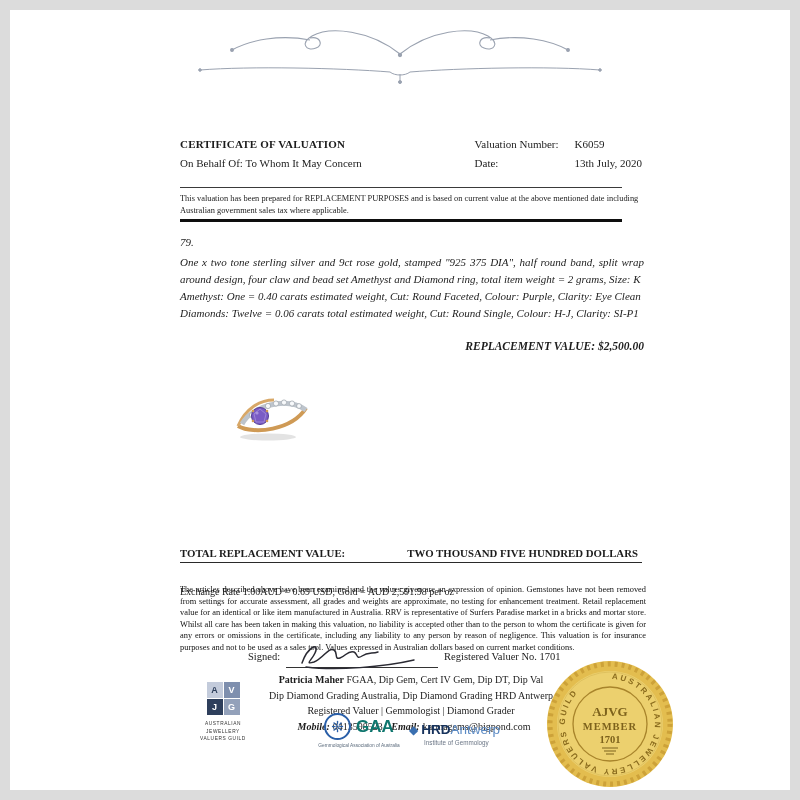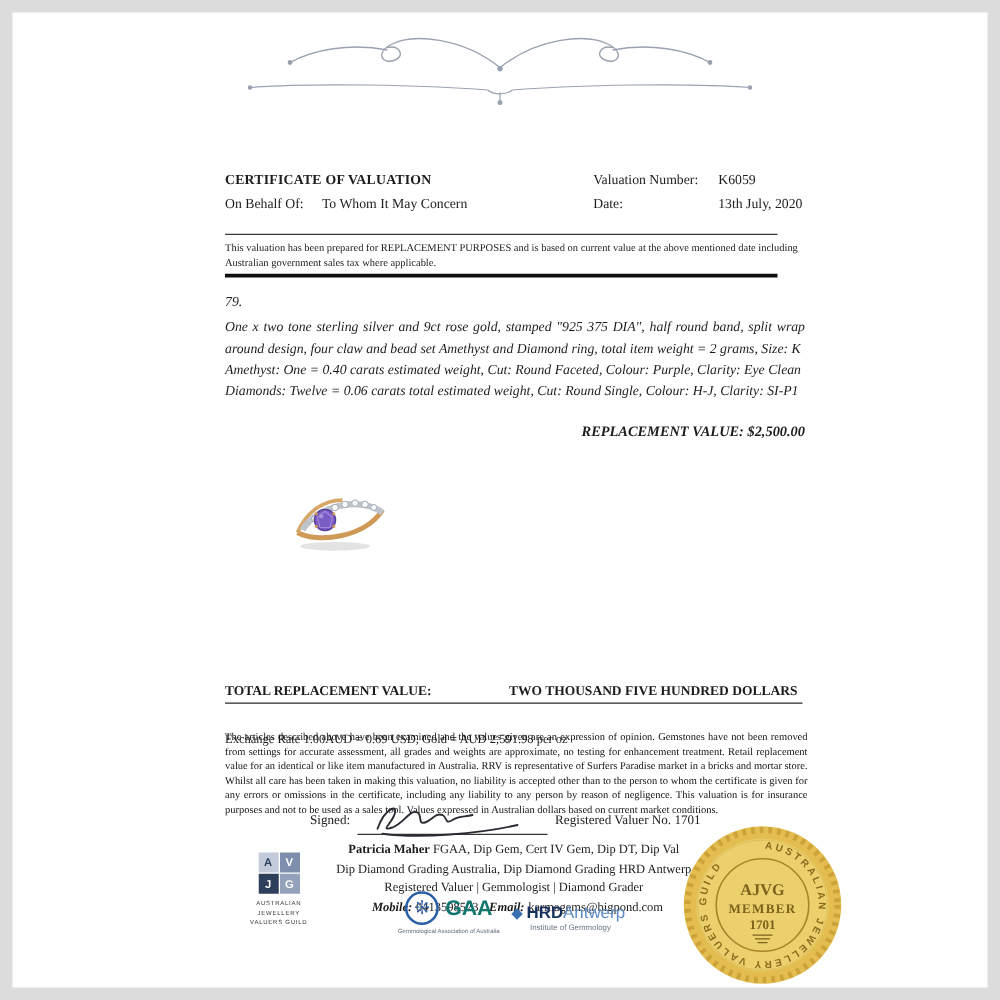--- a/index.html
+++ b/index.html
@@ -13,21 +13,21 @@
   .brand-name { font-family:"DejaVu Serif", serif; font-style:italic; font-size:37px;
                 color:#3d5379; letter-spacing:2px; line-height:1.05; margin-top:-6px; }
   .brand-sub { font-family:"Liberation Sans", sans-serif; font-size:14px; color:#8a8a8a;
                letter-spacing:13px; padding-left:13px; margin-top:8px; }
 
   
   .info-row { position:absolute; top:128px; left:170px; width:462px; display:flex;
               justify-content:space-between; font-size:11px; }
   .info-left .cert-title { font-weight:bold; letter-spacing:0.2px; }
   .info-left .behalf { margin-top:7px; }
-  .behalf-label { margin-right:12px; }
+  .behalf-label { }
   .info-right { display:grid; grid-template-columns:100px auto; row-gap:7px; }
 
   .rule-thin  { position:absolute; left:170px; right:168px; top:177px; height:1px; background:#3a3a3a; }
   .purpose    { position:absolute; top:183px; left:170px; width:464px; font-size:8.4px; line-height:1.45; color:#222; }
   .rule-thick { position:absolute; left:170px; right:168px; top:209px; height:3px; background:#0e0e0e; }
 
   
   .item { position:absolute; top:224px; left:170px; width:464px; font-style:italic; font-size:11px; line-height:1.55; }
   .item-number { margin-bottom:3px; }
   .item-desc p { text-align:justify; }

